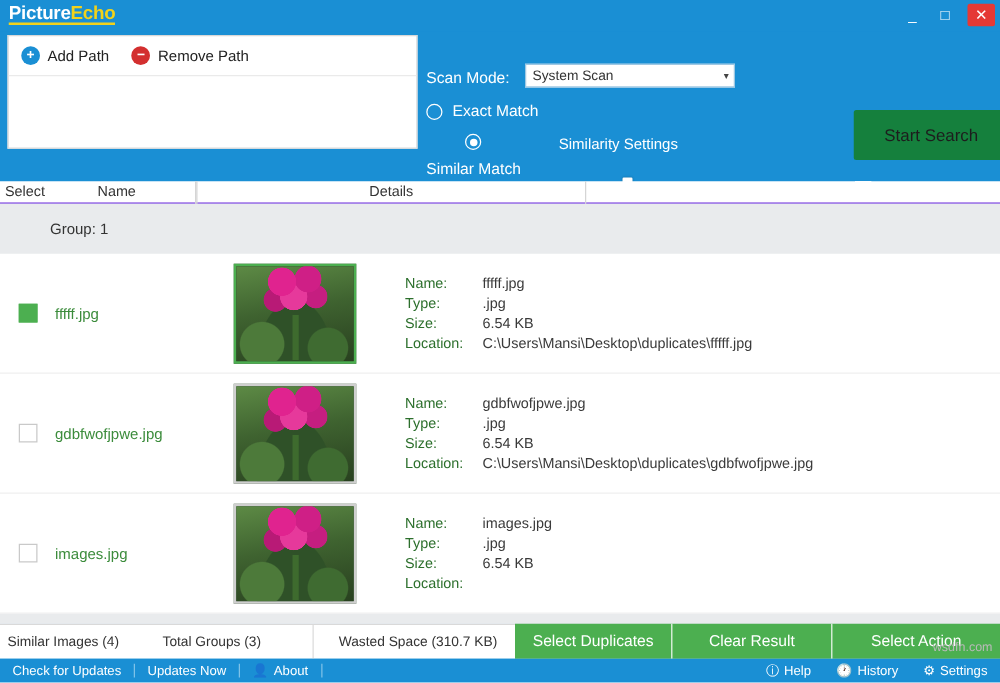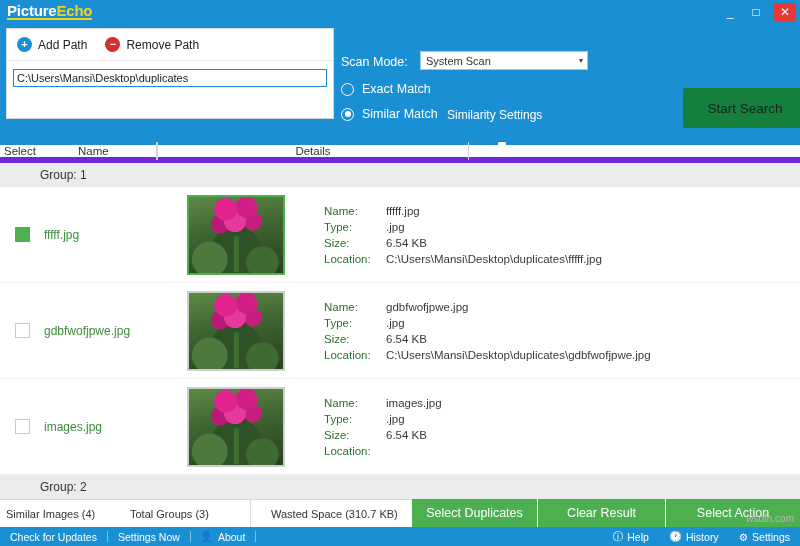--- a/index.html
+++ b/index.html
@@ -94,21 +94,21 @@
   .radio {
     width:13px; height:13px; border-radius:50%;
     border:1.6px solid #ffffff; background:transparent;
     display:flex; align-items:center; justify-content:center;
   }
   .radio.on::after {
     content:""; width:6px; height:6px; border-radius:50%; background:#ffffff;
   }
   .radio-row .lbl { font-size:12.5px; color:#ffffff; }
   .row-exact { left:341px; top:57px; }
-  .row-similar { left:341px; top:82px; }
+  .row-similar { left:341px; top:82px;flex-direction:column; }
   .sim-settings {
     position:absolute; left:447px; top:83px;
     font-size:12px; color:#ffffff;
   }
   .thresh-label {
     position:absolute; left:344px; top:119px;
     font-size:12px; color:#ffffff;
   }
   .slider {
     position:absolute; left:452px; top:125px; width:180px; height:3px;
@@ -137,37 +137,37 @@
   }
   .checkbox-w {
     width:13px; height:13px; background:#ffffff; border:1px solid #ffffff;
   }
   .preview-row .lbl { font-size:12px; color:#ffffff; }
   
   .col-header {
     position:absolute; top:145px; left:0; right:0; height:18px;
     background:#ffffff; display:flex; align-items:center;
     font-size:11.5px; color:#333;
-    border-bottom:6px solid #6d28d9;
+    border-bottom:1px solid #6d28d9;
   }
   .col-header div { position:relative; height:18px; line-height:18px; }
   .ch1 { width:78px; padding-left:4px; }
   .ch2 { width:78px; }
   .ch3 { width:152px; text-align:center; }
   .ch4 { width:310px; text-align:center; }
   .col-sep {
     width:1px; height:18px; background:#d5d5d5;
   }
   
   .list-area {
     position:absolute; top:163px; left:0; right:0; bottom:47px;
     background:#ffffff; overflow:hidden;
   }
   .group-bar {
-    height:24px; background:#e9ebed;
+    height:40px; background:#e9ebed;
     font-size:12px; color:#333;
     display:flex; align-items:center; padding-left:40px;
   }
   .row {
     height:96px; border-bottom:1px solid #f0f0f0;
     display:flex; align-items:center;
   }
   .cell-check {
     width:44px; display:flex; justify-content:center; align-items:center;
   }
@@ -280,21 +280,20 @@
       <div class="path-toolbar">
         <div class="path-btn">
           <span class="circ add">+</span>
           <span>Add Path</span>
         </div>
         <div class="path-btn">
           <span class="circ rem">−</span>
           <span>Remove Path</span>
         </div>
       </div>
-      <input class="path-input" type="text" value="C:\Users\Mansi\Desktop\duplicates" style="">
     </div>
 
     <div class="scan-label">Scan Mode:</div>
     <div class="scan-select">
       <span>System Scan</span>
       <span class="caret">▾</span>
     </div>
 
     <div class="radio-row row-exact">
       <span class="radio"></span>
@@ -448,21 +447,21 @@
   </div>
 
   <div class="wm">wsdfn.com</div>
 
   <div class="footer">
     <div class="f-item">
       <span>Check for Updates</span>
     </div>
     <div class="f-sep"></div>
     <div class="f-item">
-      <span>Settings Now</span>
+      <span>Updates Now</span>
     </div>
     <div class="f-sep"></div>
     <div class="f-item">
       <span>👤</span>
       <span>About</span>
     </div>
     <div class="f-sep"></div>
     <div class="right">
       <div class="f-item">
         <span>ⓘ</span>

